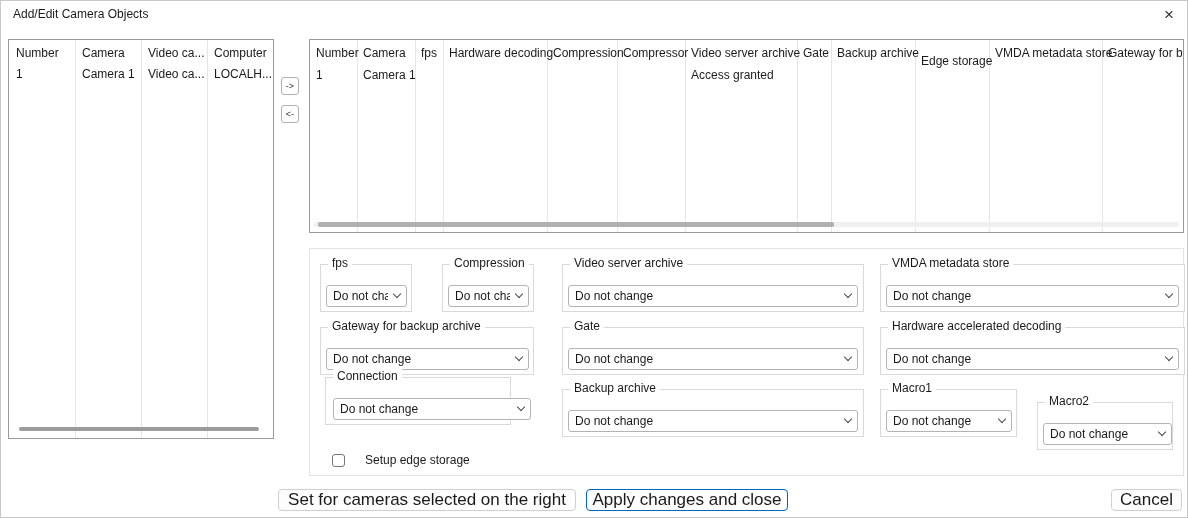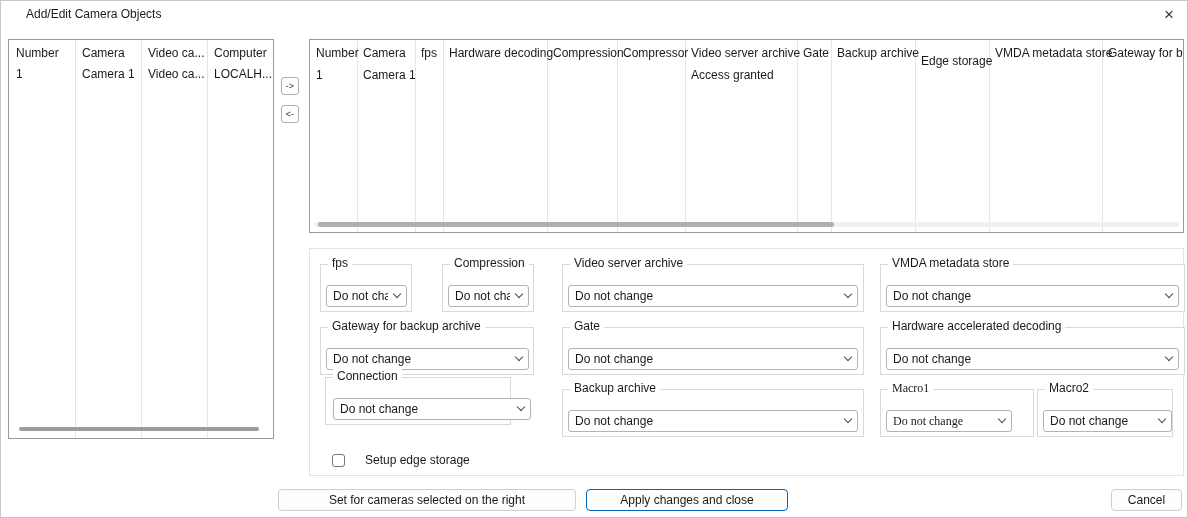--- a/index.html
+++ b/index.html
@@ -16,38 +16,38 @@
   .group { position:absolute; border:1px solid #d9d9d9; background:#fff; }
   .group-label { position:absolute; top:-9px; left:7px; background:#fff; padding:0 4px;
     font-size:12px; color:#1a1a1a; white-space:nowrap; }
   .combo { position:absolute; border:1px solid #b3b3b3; border-radius:3px; background:#fff;
     display:flex; align-items:center; justify-content:space-between; padding:0 6px;
     font-size:12px; color:#1a1a1a; overflow:hidden; }
   .combo .val { white-space:nowrap; overflow:hidden; }
   .chev { width:6px; height:6px; border-right:1.4px solid #4a4a4a; border-bottom:1.4px solid #4a4a4a;
     transform:rotate(45deg); margin-top:-4px; margin-left:6px; flex:0 0 auto; }
   .btn { position:absolute; border:1px solid #cfcfcf; border-radius:4px; background:#fdfdfd;
-    display:flex; align-items:center; justify-content:center; font-size:12px; color:#1a1a1a; }
+    display:flex; align-items:center; justify-content:center; font-size:17px; color:#1a1a1a; }
   .btn.primary { border-color:#0067c0; }
   .smallbtn { position:absolute; width:18px; height:18px; border:1px solid #b0b0b0; border-radius:3px;
     background:#fdfdfd; display:flex; align-items:center; justify-content:center;
     font-size:9px; color:#333; }
   .thumb { position:absolute; background:#9c9c9c; border-radius:2px; }
   .track { position:absolute; background:#f0f0f0; border-radius:2px; }
   .cb-box { width:13px; height:13px; border:1px solid #767676; border-radius:3px; background:#fff;
     display:inline-block; flex:0 0 auto; }
   .closex { display:flex; align-items:center; justify-content:center;
     font-size:17px; color:#333; width:28px; height:24px; }
 </style>
 </head>
 <body>
 
 <div class="dialog">
 
-  <div class="txt abs" style="left:25px; top:6px;">Add/Edit Camera Objects</div>
+  <div class="txt abs" style="left:12px; top:6px;">Add/Edit Camera Objects</div>
   <div class="abs closex" style="right:4px; top:2px;">×</div>
 
   <div class="panel" style="left:7px; top:38px; width:266px; height:400px;">
     <div class="vline" style="left:66px;"></div>
     <div class="vline" style="left:132px;"></div>
     <div class="vline" style="left:198px;"></div>
 
     <div class="txt abs" style="left:7px; top:6px;">Number</div>
     <div class="txt abs" style="left:73px; top:6px;">Camera</div>
     <div class="txt abs" style="left:139px; top:6px;">Video ca...</div>
@@ -169,29 +169,29 @@
     </div>
 
     <div class="group" style="left:252px; top:140px; width:302px; height:48px;">
       <div class="group-label">Backup archive</div>
       <div class="combo" style="left:5px; top:20px; width:290px; height:22px;">
         <span class="val">Do not change</span>
         <span class="chev"></span>
       </div>
     </div>
 
-    <div class="group" style="left:570px; top:140px; width:154px; height:48px;font-family:Liberation Serif, serif;">
+    <div class="group" style="left:570px; top:140px; width:137px; height:48px;">
       <div class="group-label">Macro1</div>
       <div class="combo" style="left:5px; top:20px; width:126px; height:22px;">
         <span class="val">Do not change</span>
         <span class="chev"></span>
       </div>
     </div>
 
-    <div class="group" style="left:727px; top:140px; width:136px; height:48px;">
+    <div class="group" style="left:727px; top:153px; width:136px; height:48px;">
       <div class="group-label">Macro2</div>
       <div class="combo" style="left:5px; top:20px; width:129px; height:22px;">
         <span class="val">Do not change</span>
         <span class="chev"></span>
       </div>
     </div>
 
     <div class="abs" style="left:22px; top:204px; display:flex; align-items:center; gap:20px;">
       <span class="cb-box"></span>
       <span class="txt">Setup edge storage</span>

